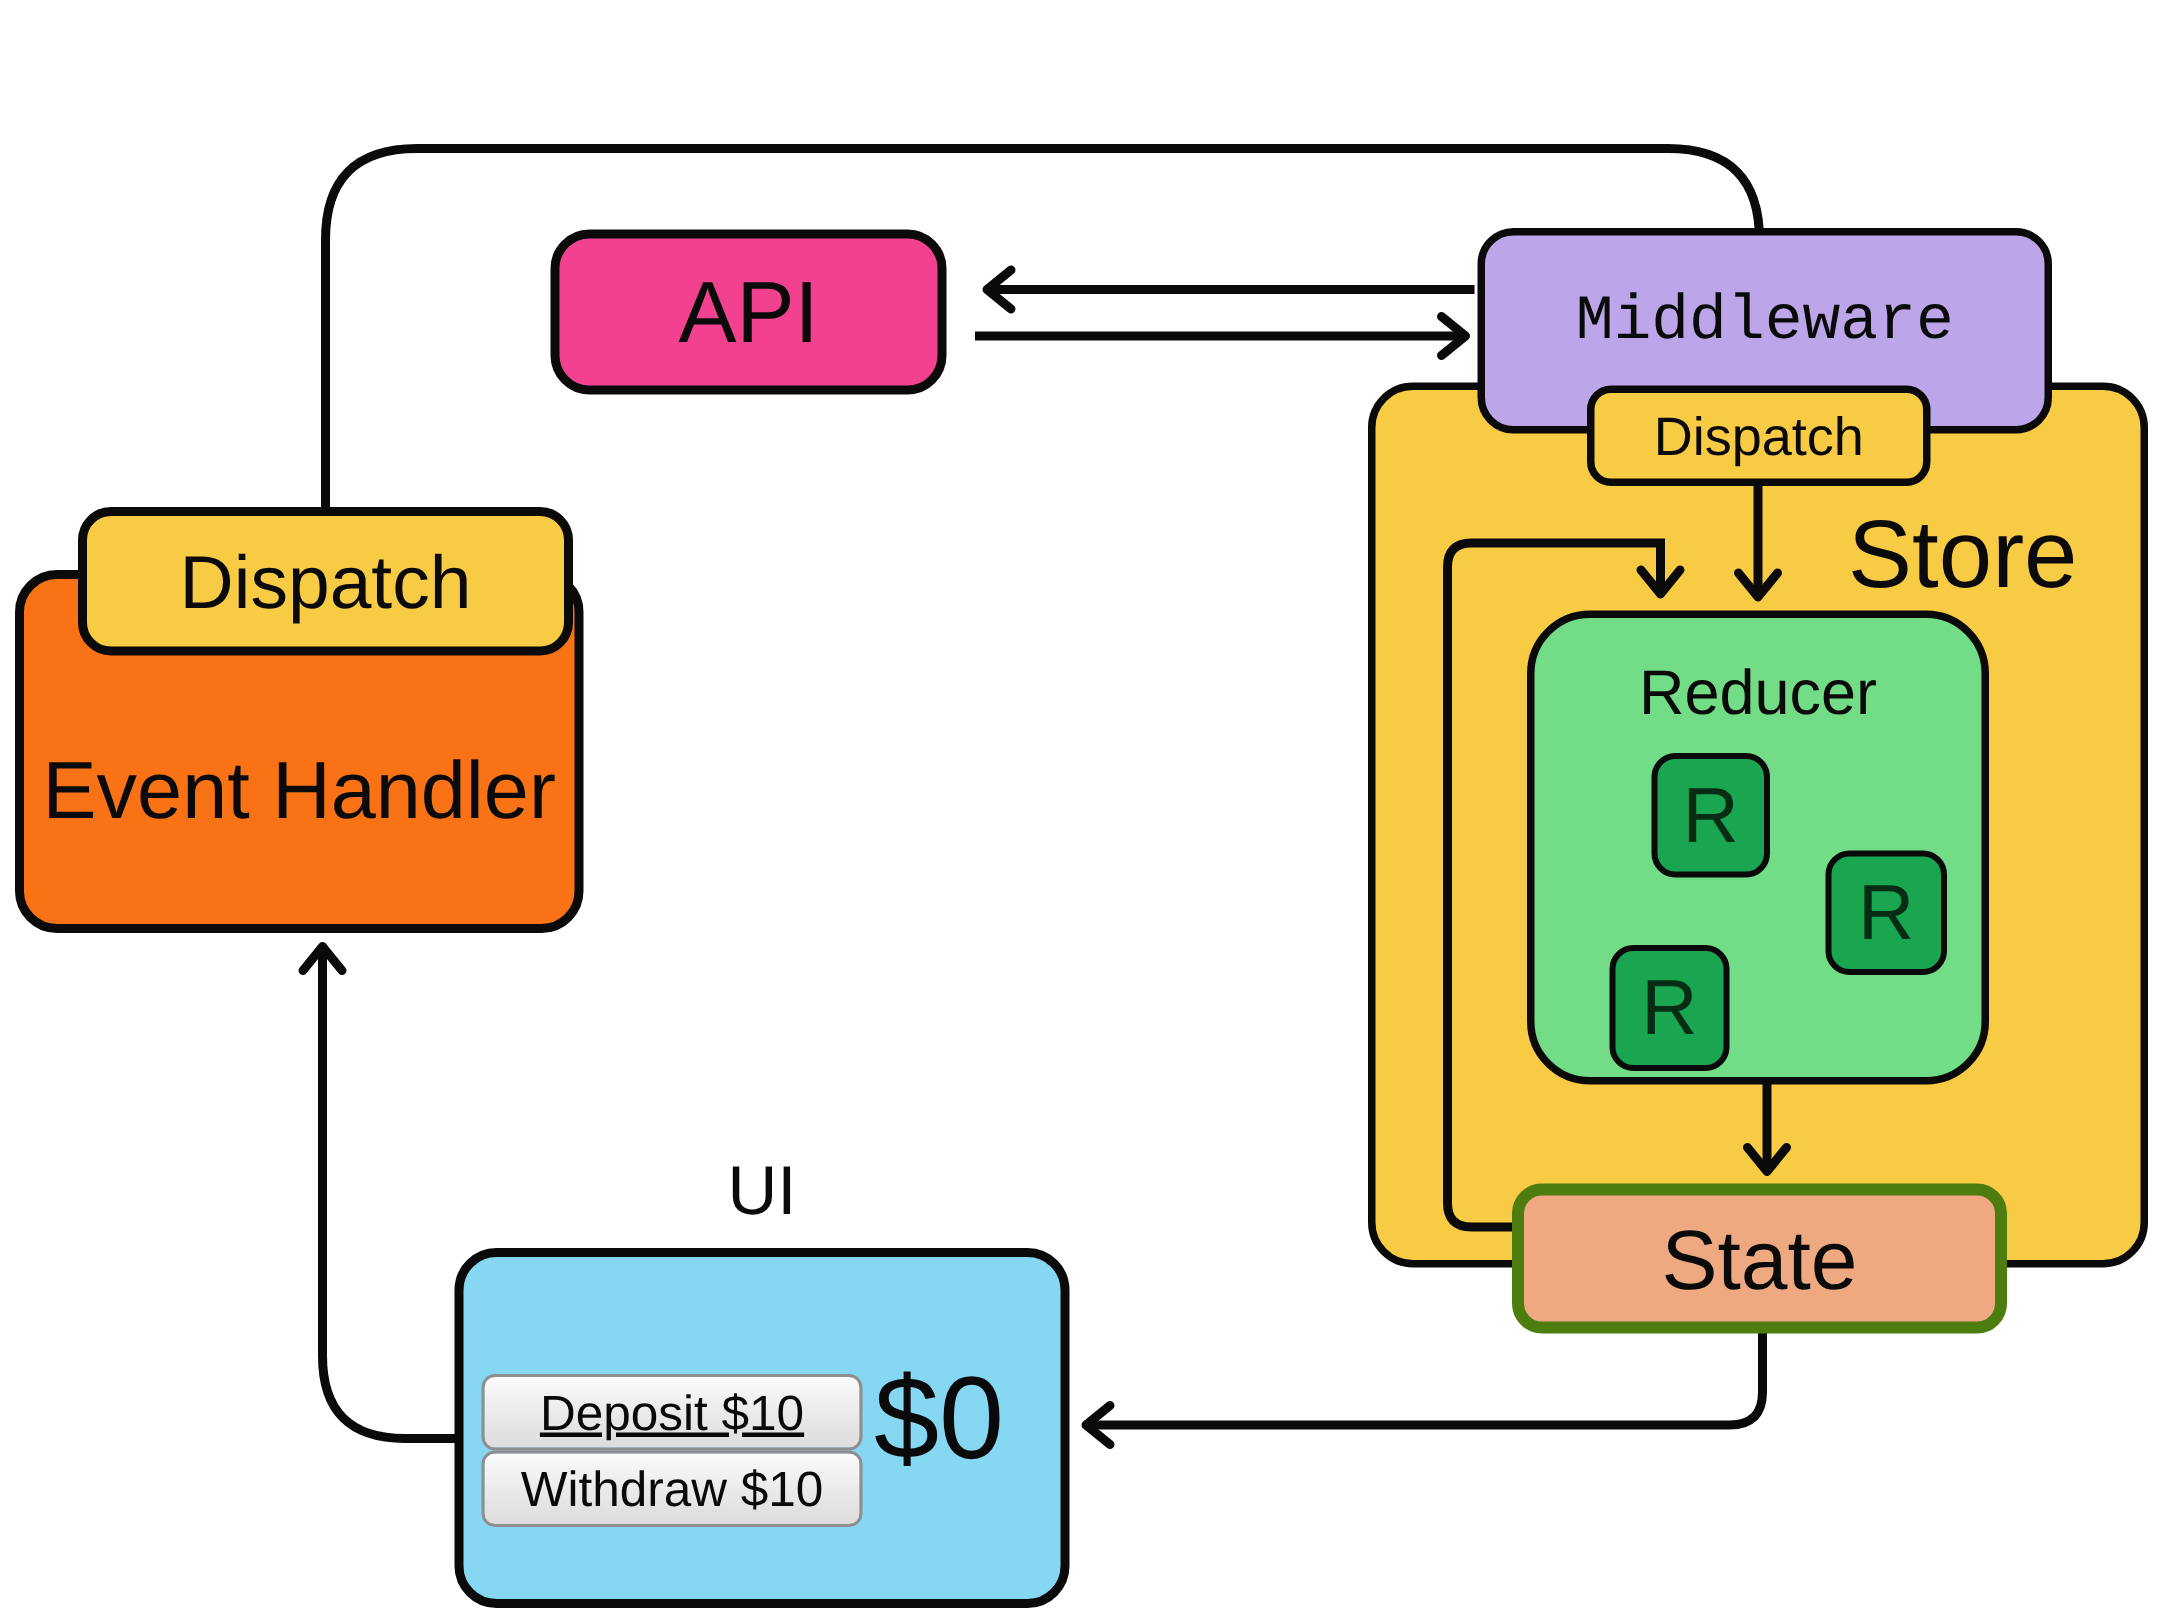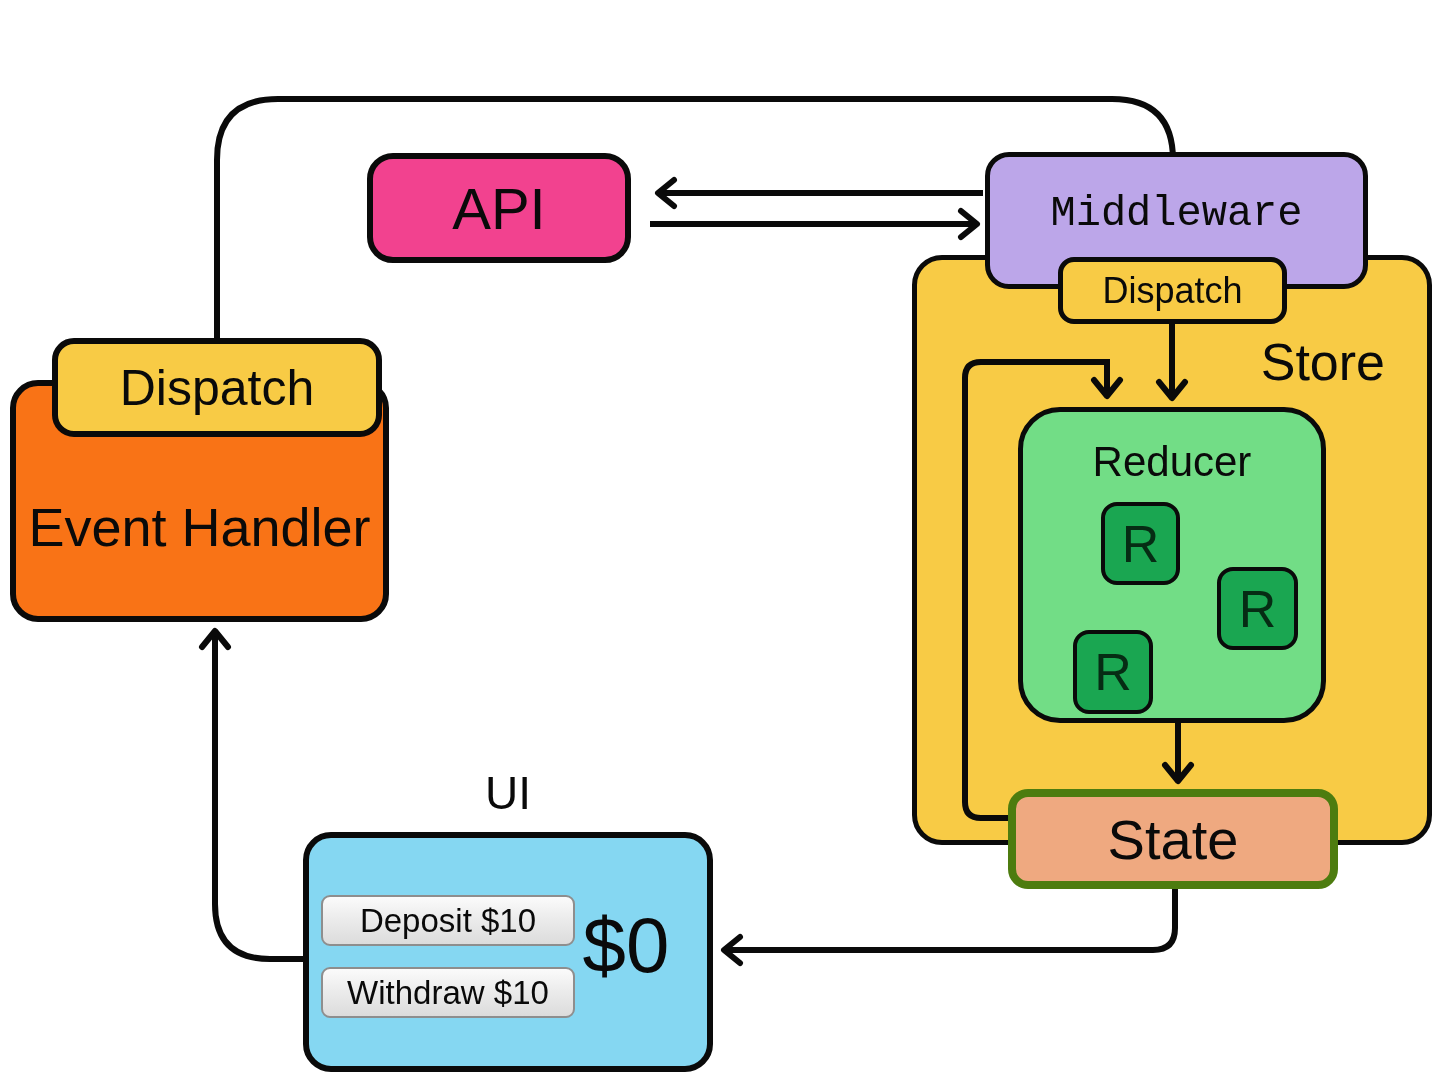--- a/index.html
+++ b/index.html
@@ -12,21 +12,21 @@
 
   #connectors{position:absolute;left:0;top:0;width:1440px;height:1080px;z-index:1;}
   #connectors path{fill:none;stroke:#0a0a0a;stroke-width:6;}
 
   
   .store{
     left:912px;top:255px;width:520px;height:590px;z-index:0;
     background:#F8CB45;border:5px solid #0a0a0a;border-radius:30px;
     align-items:flex-start;justify-content:flex-end;
   }
-  .store .lbl{font-size:52px;margin:72px 42px 0 0;}
+  .store .lbl{font-size:64px;margin:72px 42px 0 0;}
 
   .middleware{
     left:985px;top:152px;width:383px;height:137px;z-index:2;
     background:#BCA6E9;border:5px solid #0a0a0a;border-radius:24px;
   }
   .middleware .lbl{font-size:42px;margin-top:-14px;font-family:Liberation Mono, monospace;}
 
   .store-dispatch{
     left:1058px;top:257px;width:229px;height:67px;z-index:3;
     background:#F8CB45;border:5px solid #0a0a0a;border-radius:16px;
@@ -82,21 +82,21 @@
     left:303px;top:832px;width:410px;height:240px;z-index:2;
     background:#85D7F2;border:6px solid #0a0a0a;border-radius:28px;
   }
   .btn{
     position:absolute;left:12px;width:254px;height:51px;
     display:flex;align-items:center;justify-content:center;
     background:linear-gradient(#fbfbfb,#ececec 45%,#dcdcdc);
     border:2px solid #8e8e8e;border-radius:9px;
     font-size:33px;box-sizing:border-box;
   }
-  .btn-deposit{top:57px;}
+  .btn-deposit{top:78px;text-decoration:underline;}
   .btn-withdraw{top:129px;}
   .balance{
     position:absolute;left:272px;top:62px;width:90px;
     font-size:78px;text-align:center;
   }
 </style>
 </head>
 <body>
 
 <div id="canvas">

